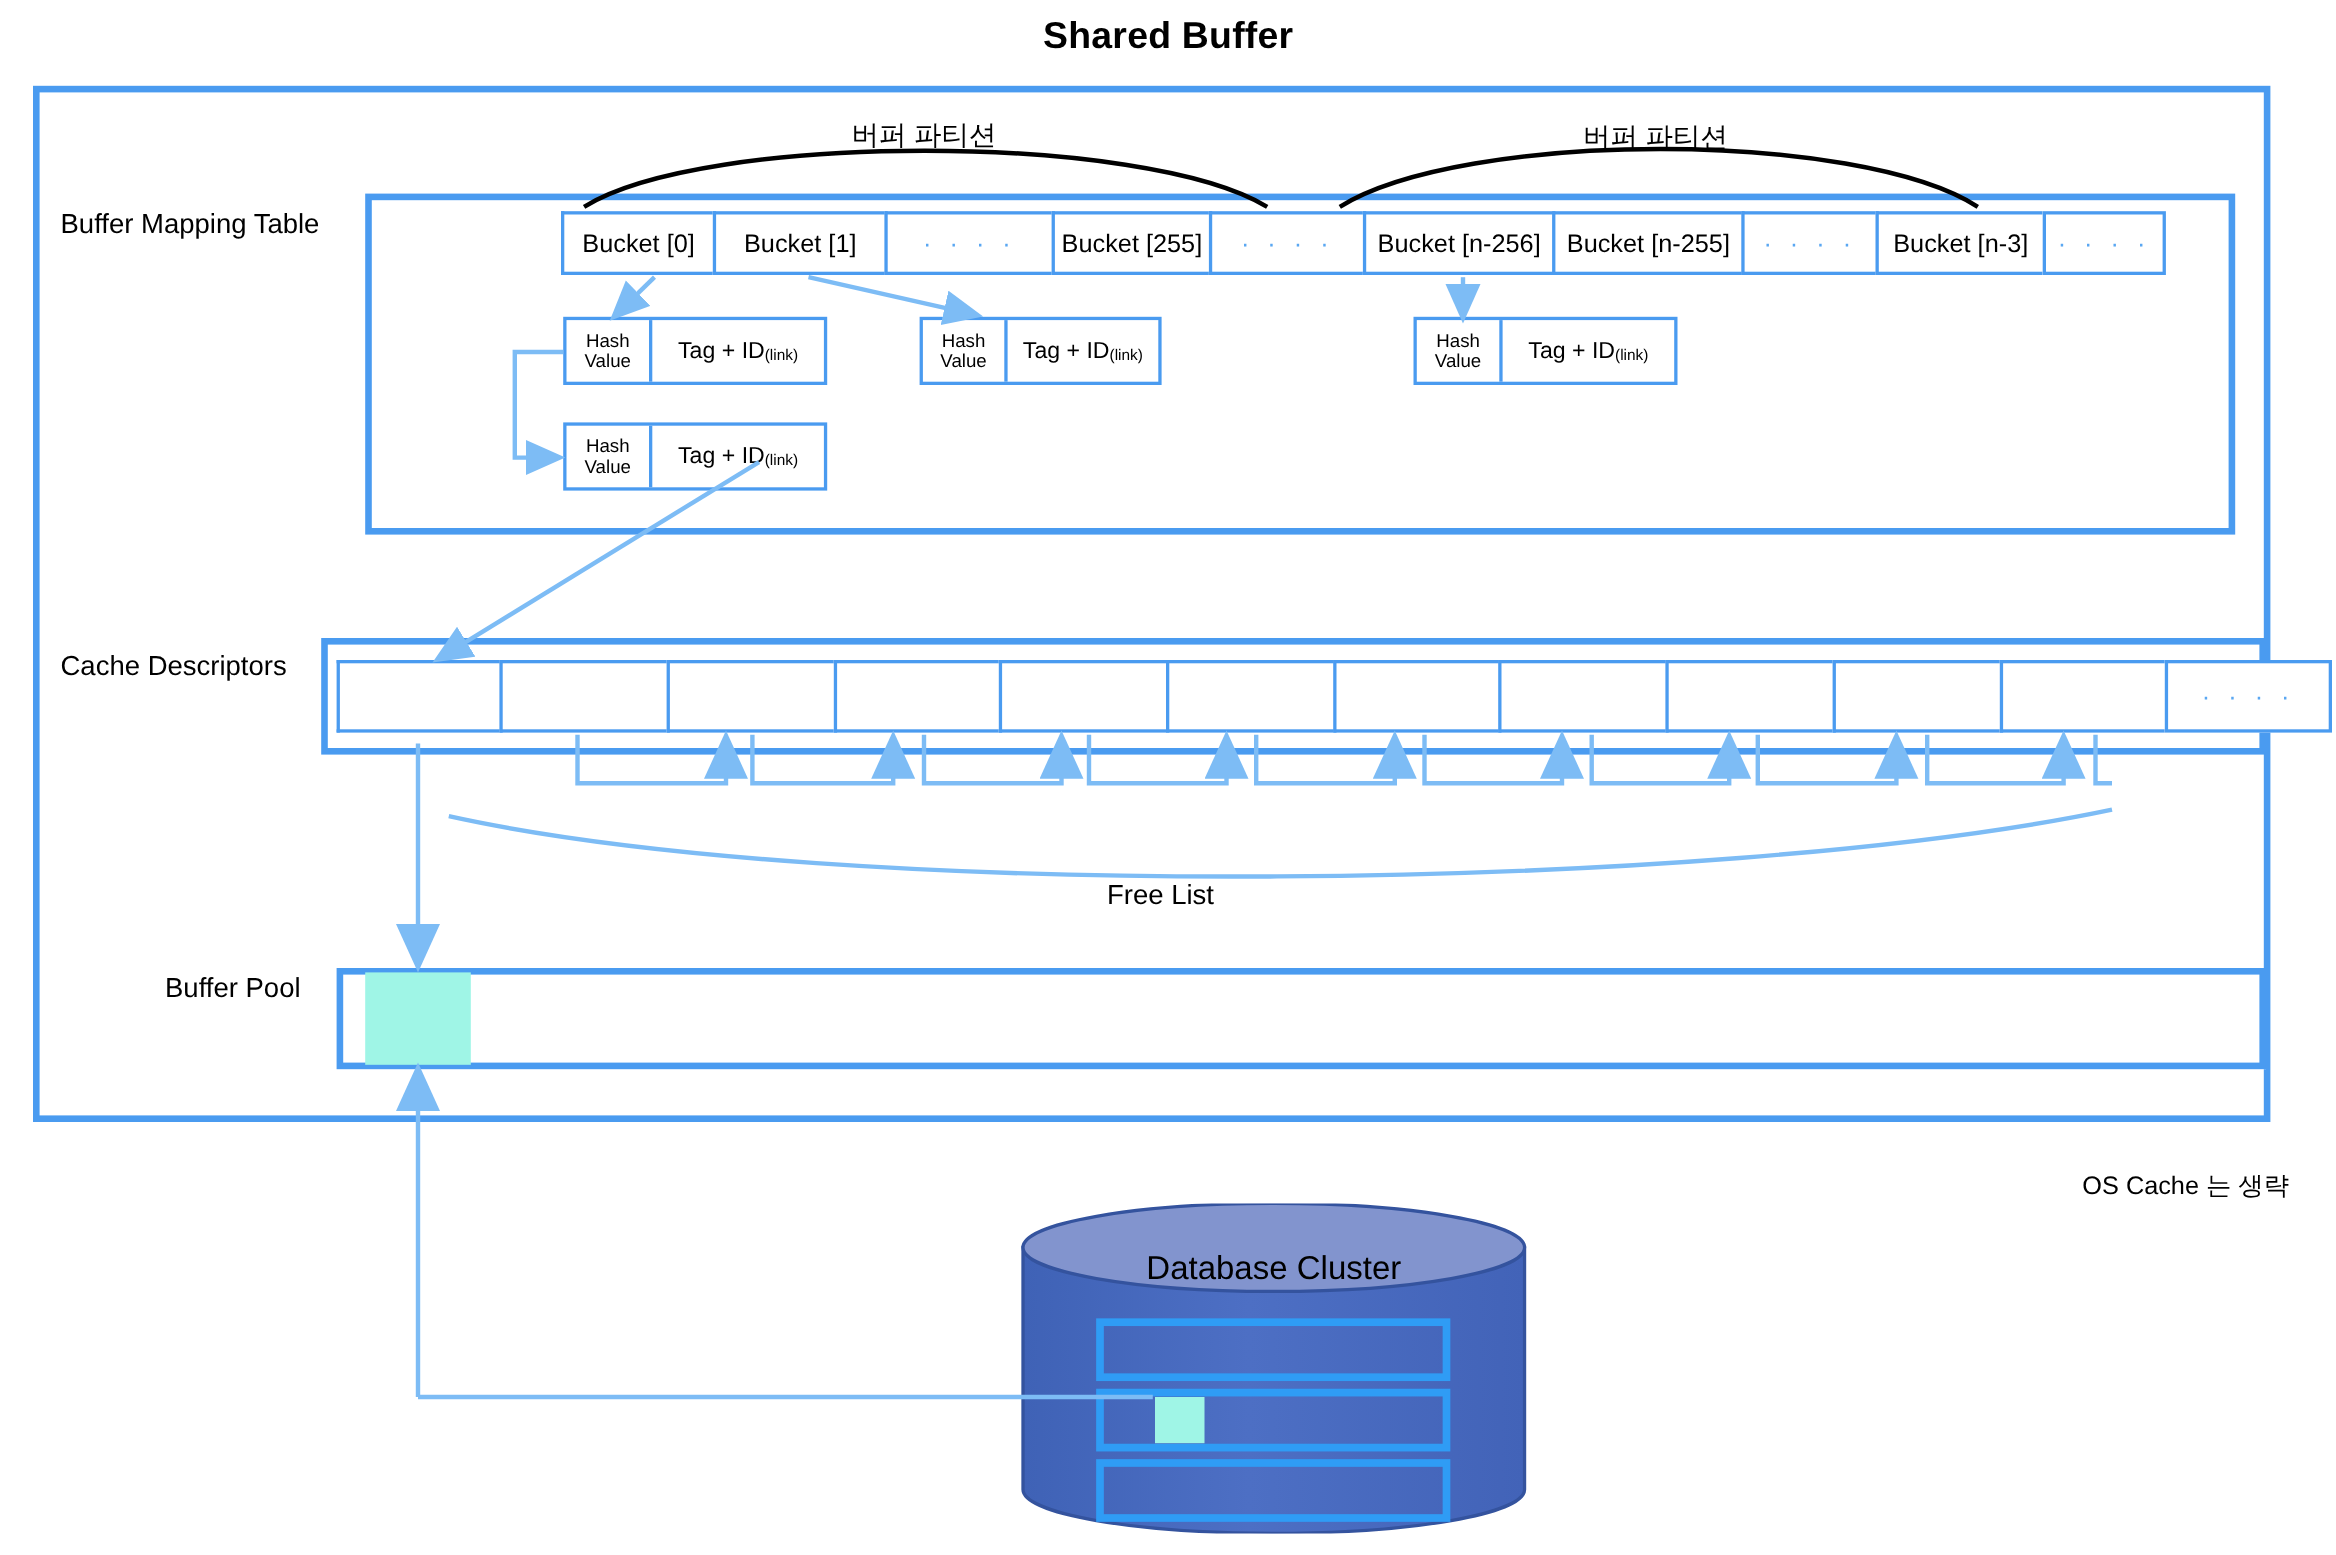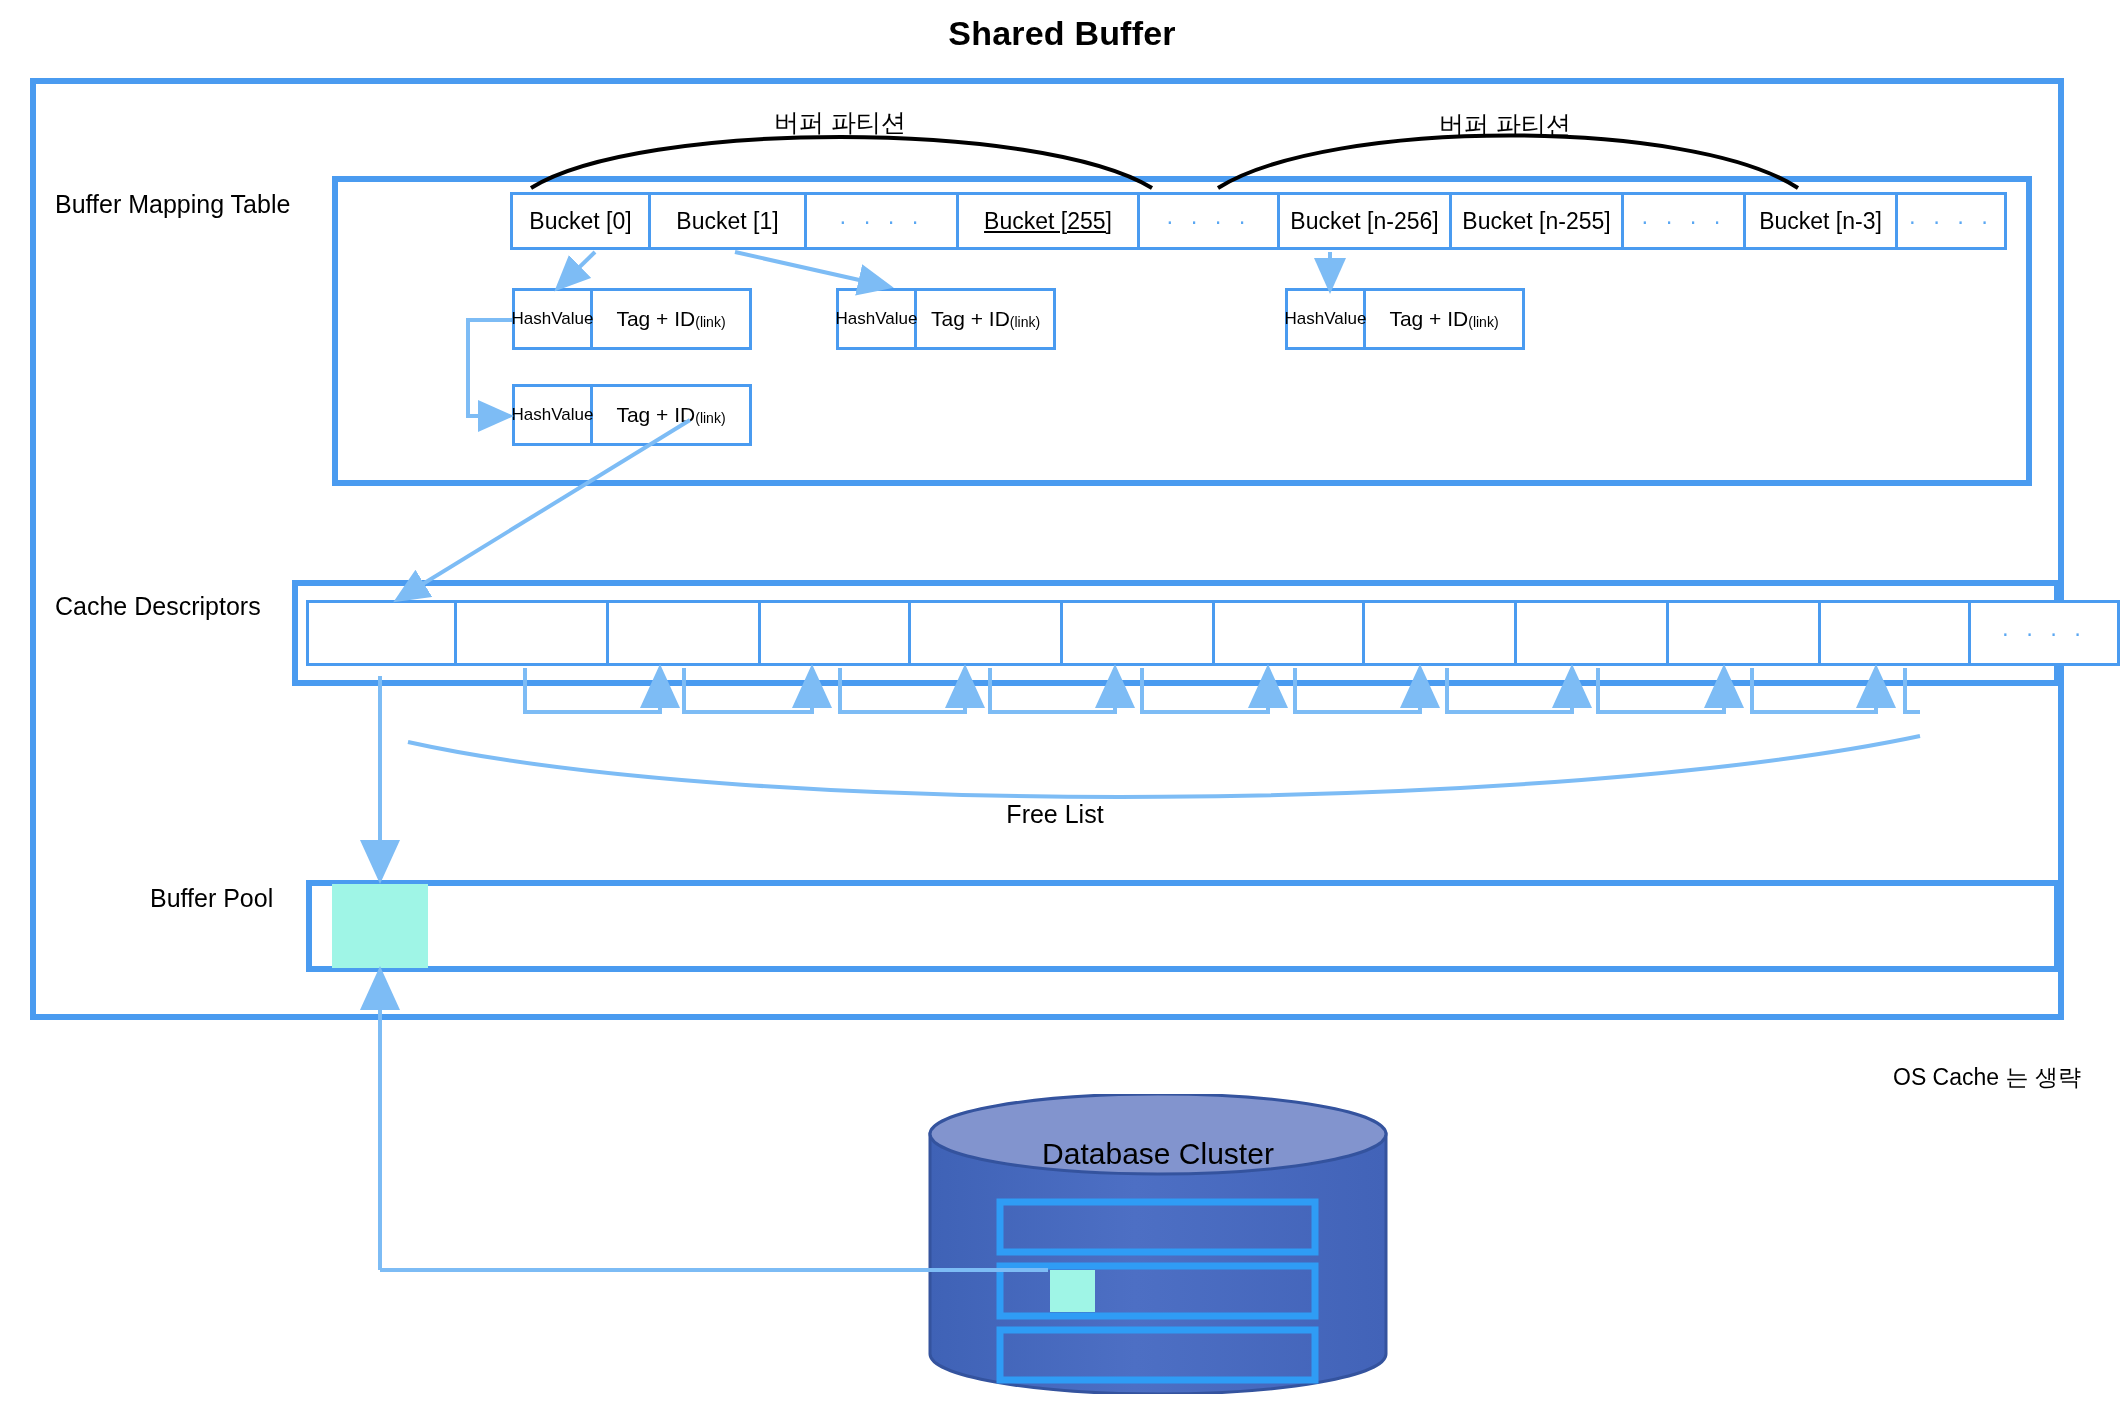--- a/index.html
+++ b/index.html
@@ -12,21 +12,21 @@
   
   #bmt-label{left:55px;top:190px;font-size:25px;}
   #bmt-box{left:332px;top:176px;width:1700px;height:310px;border:6px solid #4a9bf0;box-sizing:border-box;}
   #bucket-row{left:510px;top:192px;height:58px;display:flex;}
   .bucket{border:3px solid #4a9bf0;border-right-width:0;box-sizing:border-box;height:58px;
           display:flex;align-items:center;justify-content:center;font-size:23px;background:#fff;}
   .bucket:last-child{border-right-width:3px;}
   .bucket.dots{color:#5aa7f2;letter-spacing:5px;font-size:23px;}
   
   .hash-entry{height:62px;border:3px solid #4a9bf0;box-sizing:border-box;display:flex;background:#fff;}
-  .hv{width:78px;border-right:3px solid #4a9bf0;box-sizing:border-box;display:flex;flex-direction:row;
+  .hv{width:78px;border-right:3px solid #4a9bf0;box-sizing:border-box;display:flex;flex-direction:column;
       align-items:center;justify-content:center;font-size:17px;line-height:1.12;}
   .tagid{flex:1;display:flex;align-items:center;justify-content:center;font-size:21px;white-space:nowrap;padding:0 14px;}
   .tagid sub{font-size:14px;vertical-align:baseline;position:relative;top:3px;}
   #he1{left:512px;top:288px;width:240px;}
   #he2{left:512px;top:384px;width:240px;}
   #he3{left:836px;top:288px;width:220px;}
   #he4{left:1285px;top:288px;width:240px;}
   
   #bd-label{left:55px;top:592px;font-size:25px;}
   #bd-box{left:292px;top:580px;width:1768px;height:106px;border:6px solid #4a9bf0;box-sizing:border-box;}
@@ -61,21 +61,21 @@
 
 <div class="abs part-label" id="part1">버퍼 파티션</div>
 <div class="abs part-label" id="part2">버퍼 파티션</div>
 
 <div class="abs" id="bmt-label">Buffer Mapping Table</div>
 <div class="abs" id="bmt-box"></div>
 <div class="abs" id="bucket-row">
     <div class="bucket" style="width: 138px;">Bucket [0]</div>
     <div class="bucket" style="width: 156px;">Bucket [1]</div>
     <div class="bucket dots" style="width: 152px;">· · · ·</div>
-    <div class="bucket" style="width: 181px; text-decoration: underline;">Bucket [255]</div>
+    <div class="bucket" style="width: 143px;">Bucket [255]</div>
     <div class="bucket dots" style="width: 140px;">· · · ·</div>
     <div class="bucket" style="width: 172px;">Bucket [n-256]</div>
     <div class="bucket" style="width: 172px;">Bucket [n-255]</div>
     <div class="bucket dots" style="width: 122px;">· · · ·</div>
     <div class="bucket" style="width: 152px;">Bucket [n-3]</div>
     <div class="bucket dots" style="width: 112px;">· · · ·</div>
   </div>
 
 <div class="abs hash-entry" id="he1">
   <div class="hv">

